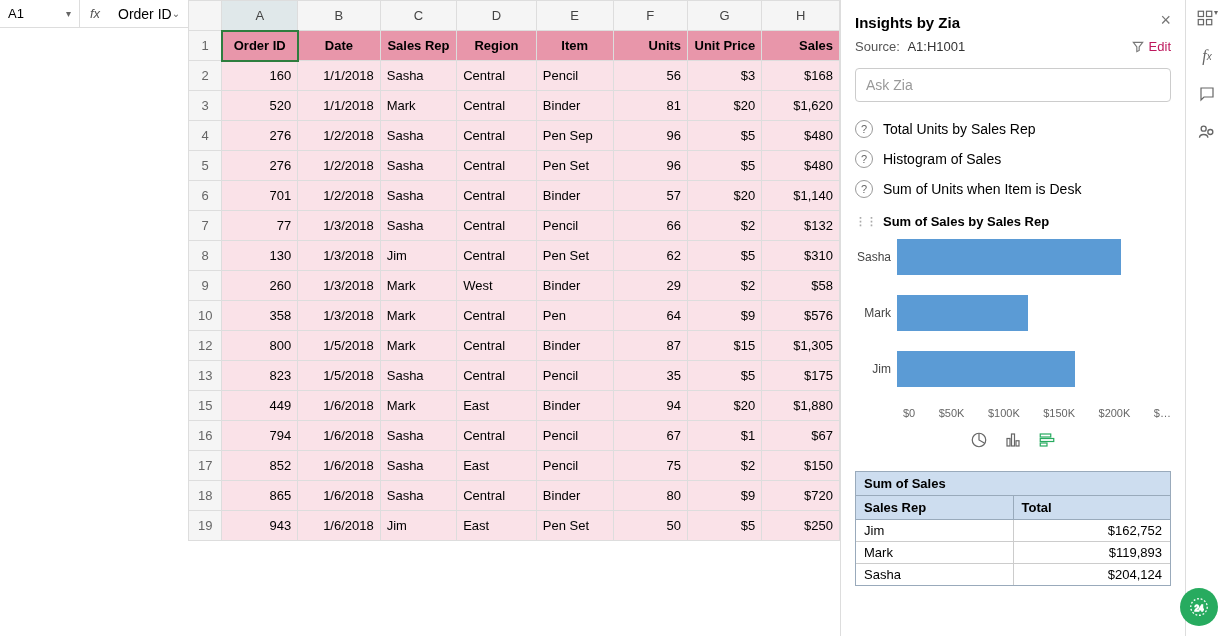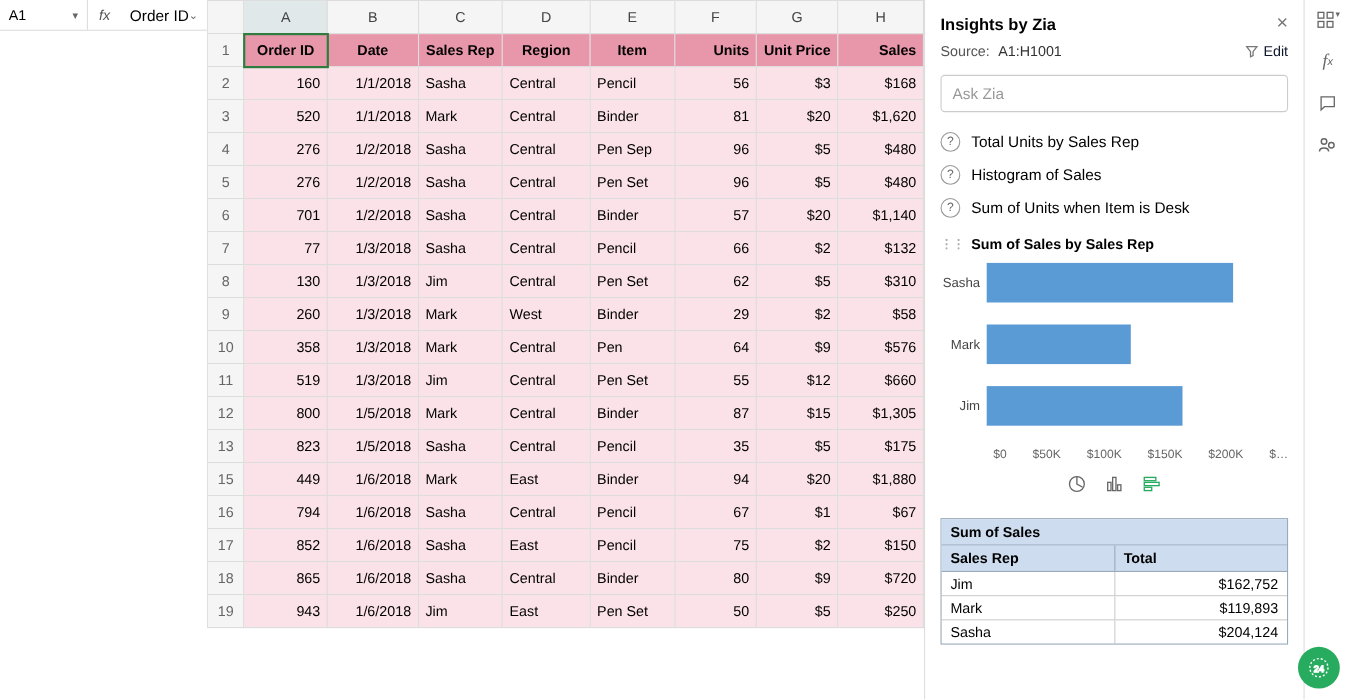--- a/index.html
+++ b/index.html
@@ -29,21 +29,21 @@
 .sel-cell { outline: 2px solid #2e7d3e; outline-offset: -1px; position: relative; }
 
 
 .insights { width: 345px; border-left: 1px solid #ddd; display: flex; flex-direction: column; padding: 0; }
 .ins-head { display: flex; align-items: flex-end; justify-content: space-between; padding: 10px 14px 6px; }
 .ins-head h3 { font-size: 15px; font-weight: 600; }
 .close-x { font-size: 18px; color: #777; cursor: pointer; }
 .ins-source { display: flex; align-items: flex-start; justify-content: space-between; padding: 2px 14px 10px; font-size: 13px; }
 .src-label { color: #555; }
 .src-range { color: #333; margin-left: 4px; }
-.edit-link { color: #0f172a; font-size: 13px; cursor: pointer; display: flex; align-items: center; gap: 4px; }
+.edit-link { color: #be185d; font-size: 13px; cursor: pointer; display: flex; align-items: center; gap: 4px; }
 .ask-zia { margin: 4px 14px 12px; border: 1px solid #ccc; border-radius: 4px; padding: 8px 10px; font-size: 14px; color: #999; }
 .suggest { display: flex; align-items: center; gap: 10px; padding: 6px 14px; font-size: 14px; cursor: pointer; }
 .suggest .q { width: 18px; height: 18px; border: 1px solid #999; border-radius: 50%; display: flex; align-items: center; justify-content: center; font-size: 11px; color: #666; }
 .chart-block { margin: 10px 14px 6px; }
 .chart-title { font-size: 13px; font-weight: 600; margin-bottom: 10px; display: flex; align-items: center; gap: 6px; }
 .grip { color: #aaa; font-size: 11px; }
 .bar-chart { font-size: 12px; }
 .bar-row { display: flex; align-items: center; margin-bottom: 20px; }
 .bar-label { width: 42px; text-align: right; padding-right: 6px; color: #444; }
 .bar-track { flex: 1; height: 36px; position: relative; }
@@ -205,31 +205,20 @@
           <tr class="data-row">
             <th class="row-head">10</th>
             <td class="num">358</td>
             <td class="num">1/3/2018</td>
             <td class="txt">Mark</td>
             <td class="txt">Central</td>
             <td class="txt">Pen</td>
             <td class="num">64</td>
             <td class="num">$9</td>
             <td class="num">$576</td>
-          </tr>
-          <tr class="data-row">
-            <th class="row-head">11</th>
-            <td class="num">519</td>
-            <td class="num">1/3/2018</td>
-            <td class="txt">Jim</td>
-            <td class="txt">Central</td>
-            <td class="txt">Pen Set</td>
-            <td class="num">55</td>
-            <td class="num">$12</td>
-            <td class="num">$660</td>
           </tr>
           <tr class="data-row">
             <th class="row-head">12</th>
             <td class="num">800</td>
             <td class="num">1/5/2018</td>
             <td class="txt">Mark</td>
             <td class="txt">Central</td>
             <td class="txt">Binder</td>
             <td class="num">87</td>
             <td class="num">$15</td>

